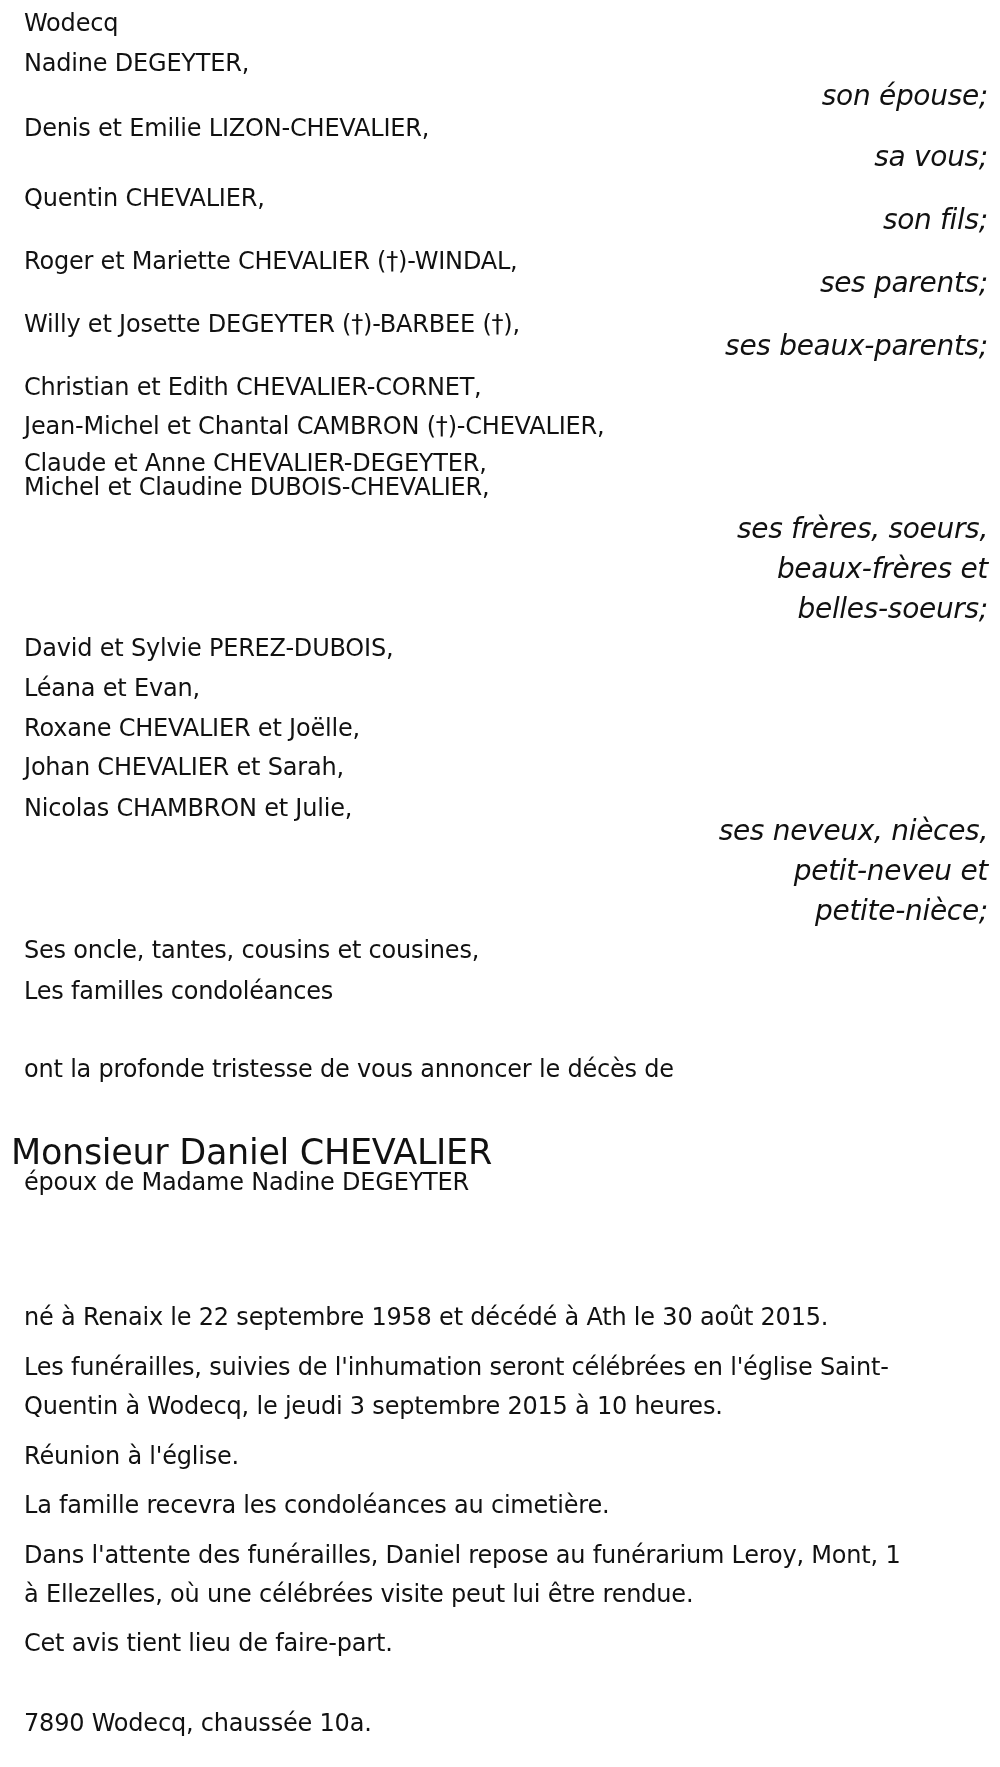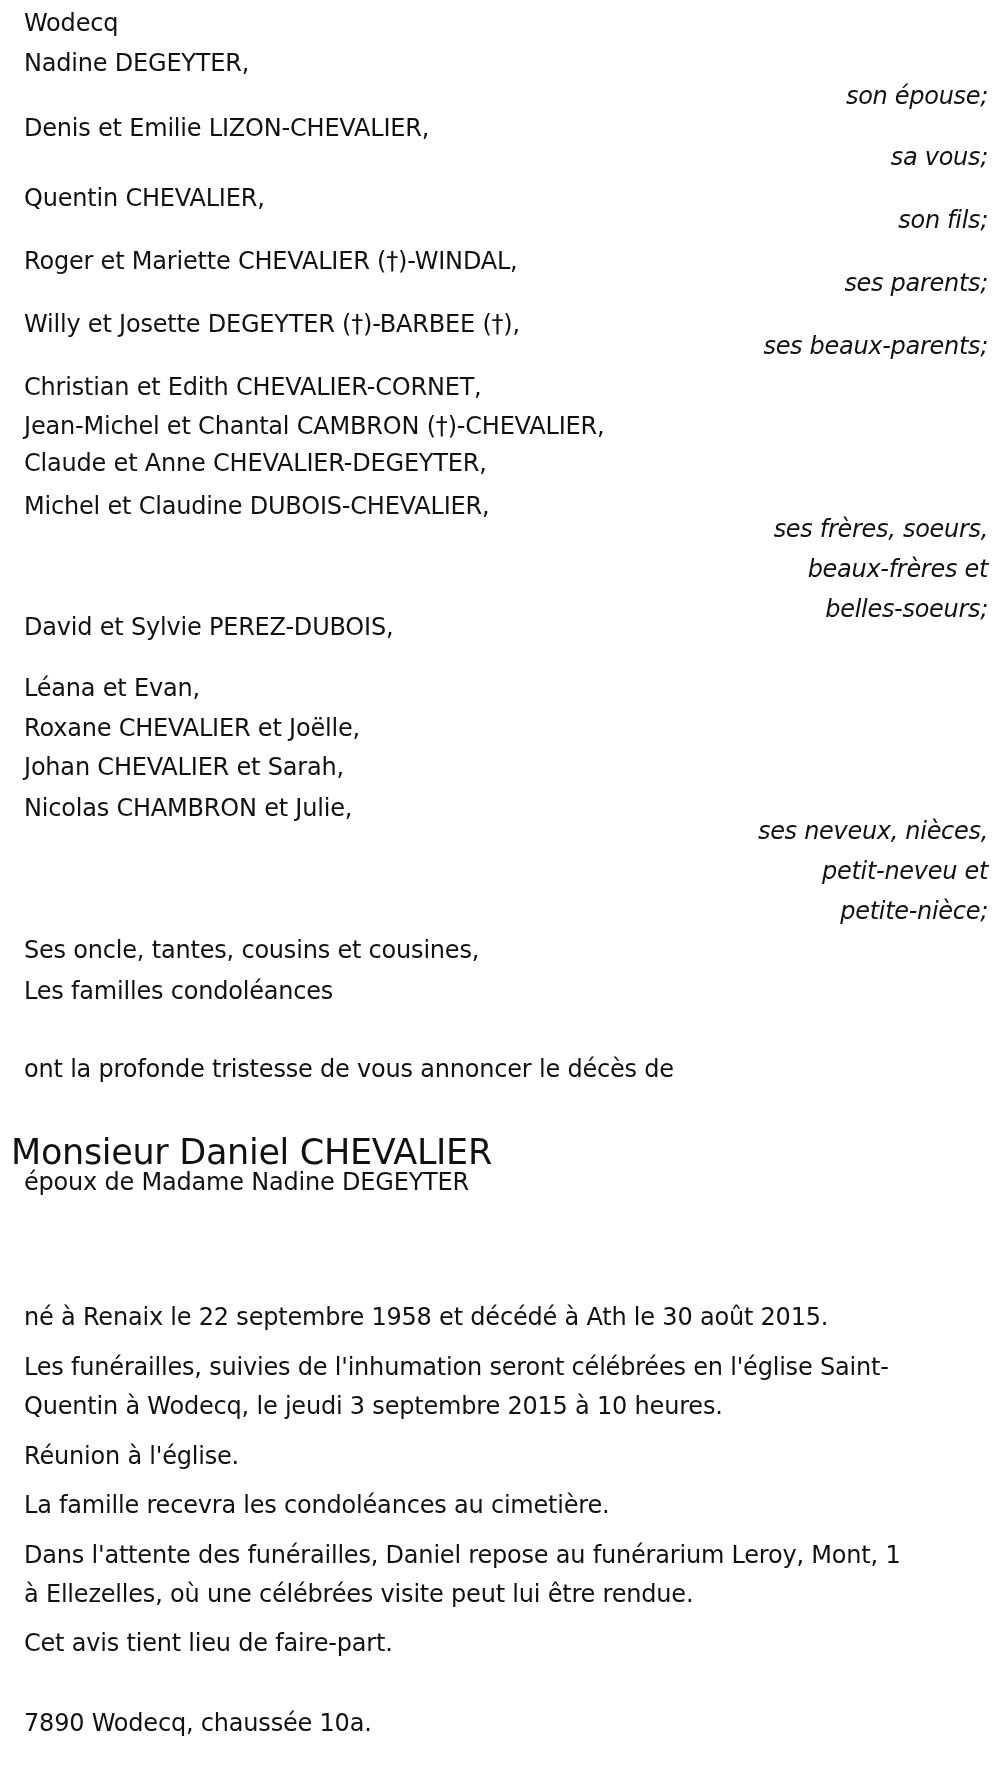--- a/index.html
+++ b/index.html
@@ -5,21 +5,21 @@
   html, body { margin: 0; padding: 0; background: #ffffff; }
   body {
     width: 1000px; height: 1767px; position: relative; overflow: hidden;
     font-family: "DejaVu Sans", sans-serif; color: #111111;
   }
   .ln {
     position: absolute; left: 11px; font-size: 24px; line-height: 30px;
     white-space: nowrap; letter-spacing: -0.2px; margin-left: 13px;
   }
   .rel {
-    position: absolute; right: 12px; font-size: 24px; line-height: 30px;
+    position: absolute; right: 12px; font-size: 28px; line-height: 30px;
     font-style: italic; white-space: nowrap; text-align: right; letter-spacing: -0.3px;
   }
   .title {
     position: absolute; left: 11px; font-size: 35px; line-height: 42px;
     font-weight: normal; white-space: nowrap; letter-spacing: -0.3px;
   }
 </style>
 </head>
 <body>
 
@@ -37,26 +37,26 @@
 
   <div class="ln" style="top:246px">Roger et Mariette CHEVALIER (†)-WINDAL,</div>
   <div class="rel" style="top:268px">ses parents;</div>
 
   <div class="ln" style="top:309px">Willy et Josette DEGEYTER (†)-BARBEE (†),</div>
   <div class="rel" style="top:331px">ses beaux-parents;</div>
 
   <div class="ln" style="top:372px">Christian et Edith CHEVALIER-CORNET,</div>
   <div class="ln" style="top:411px">Jean-Michel et Chantal CAMBRON (†)-CHEVALIER,</div>
   <div class="ln" style="top:448px">Claude et Anne CHEVALIER-DEGEYTER,</div>
-  <div class="ln" style="top:491px">Michel et Claudine DUBOIS-CHEVALIER,</div>
+  <div class="ln" style="top:472px">Michel et Claudine DUBOIS-CHEVALIER,</div>
   <div class="rel" style="top:514px">ses frères, soeurs,</div>
   <div class="rel" style="top:554px">beaux-frères et</div>
   <div class="rel" style="top:594px">belles-soeurs;</div>
 
-  <div class="ln" style="top:612px">David et Sylvie PEREZ-DUBOIS,</div>
+  <div class="ln" style="top:633px">David et Sylvie PEREZ-DUBOIS,</div>
   <div class="ln" style="top:673px">Léana et Evan,</div>
   <div class="ln" style="top:713px">Roxane CHEVALIER et Joëlle,</div>
   <div class="ln" style="top:752px">Johan CHEVALIER et Sarah,</div>
   <div class="ln" style="top:793px">Nicolas CHAMBRON et Julie,</div>
   <div class="rel" style="top:816px">ses neveux, nièces,</div>
   <div class="rel" style="top:856px">petit-neveu et</div>
   <div class="rel" style="top:896px">petite-nièce;</div>
 
   <div class="ln" style="top:935px">Ses oncle, tantes, cousins et cousines,</div>
   <div class="ln" style="top:976px">Les familles condoléances</div>

